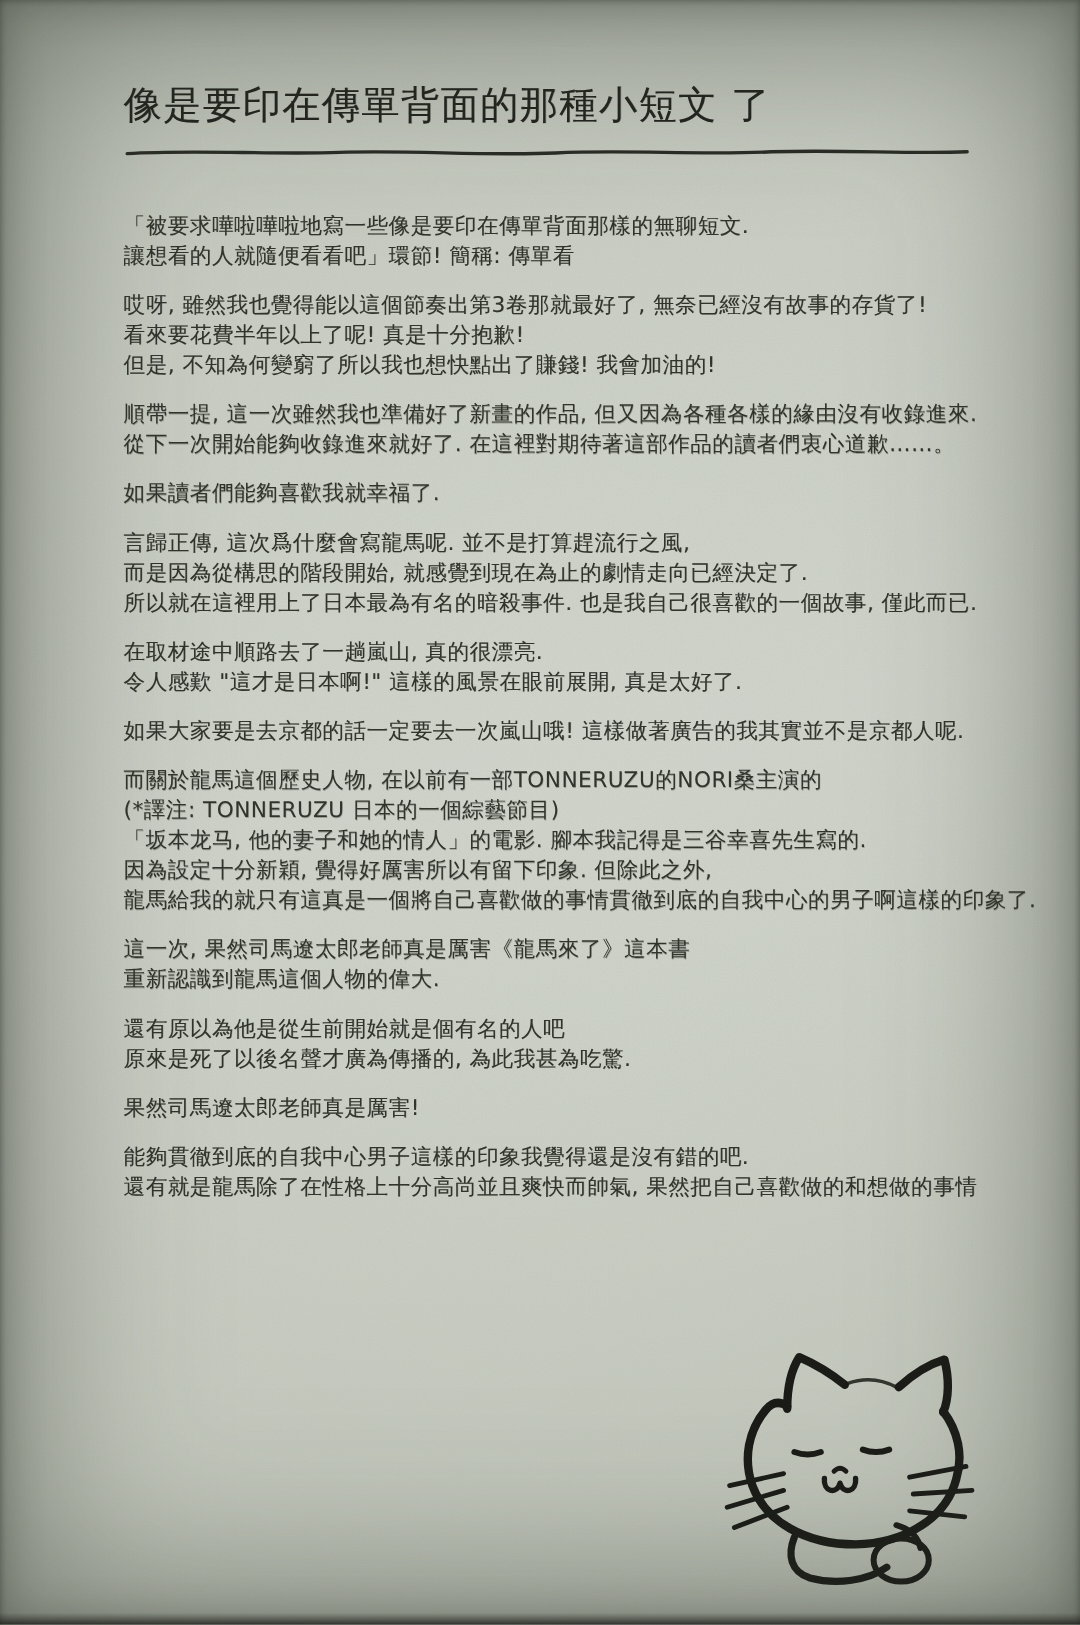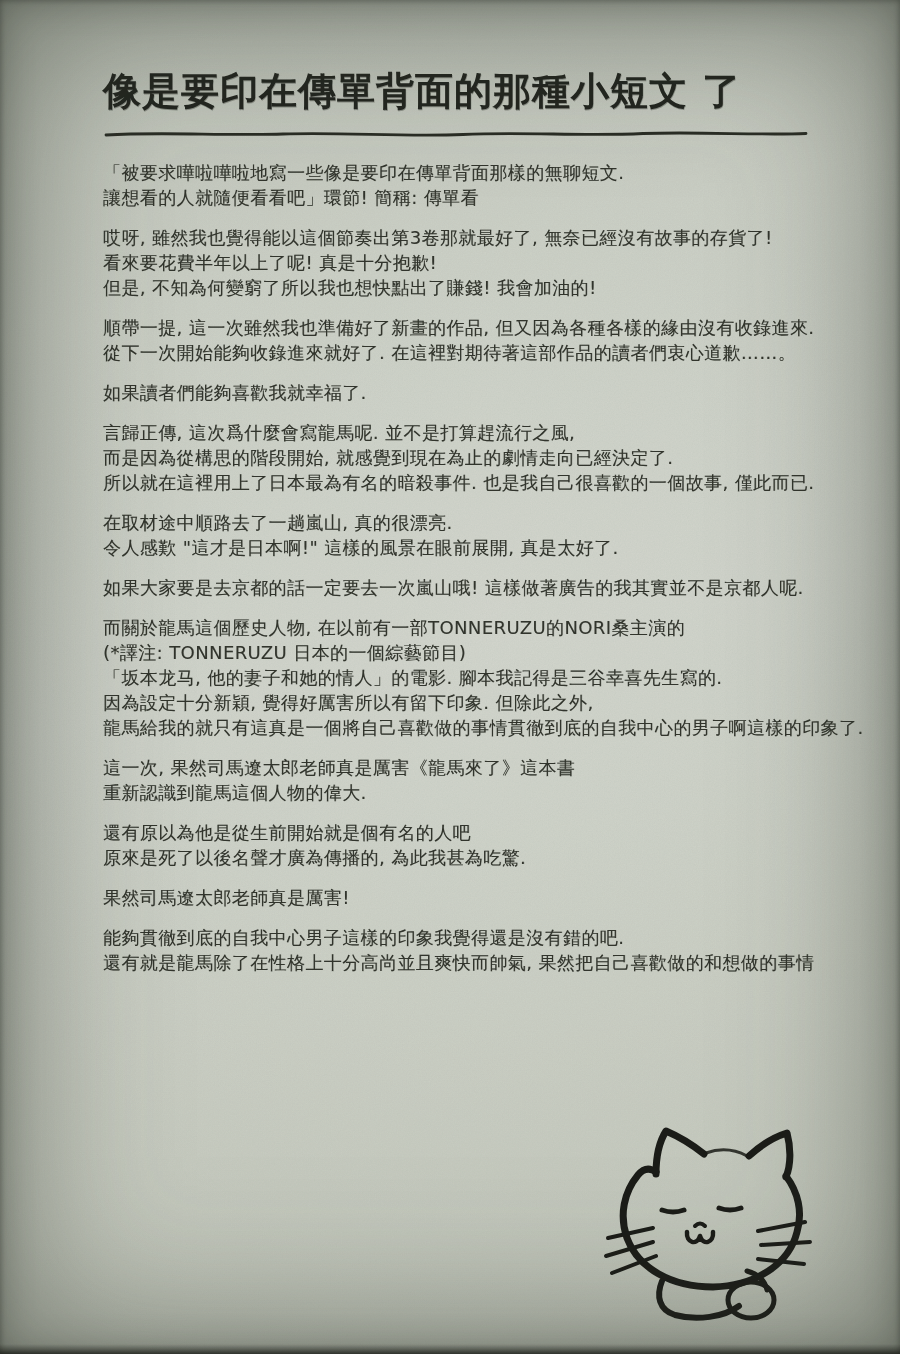--- a/index.html
+++ b/index.html
@@ -31,33 +31,33 @@
       inset 0 0 6px rgba(12,14,10,0.45);
   }
   .edge-bottom {
     position: absolute; left: 0; right: 0; bottom: 0; height: 10px;
     background: linear-gradient(rgba(10,12,8,0), rgba(10,12,8,0.6));
     pointer-events: none;
   }
   .header { position: absolute; left: 103px; top: 66px; width: 740px; }
   .title {
     margin: 0;
-    font-size: 38px;
-    font-weight: bold;
+    font-size: 32px;
+    font-weight: normal;
     letter-spacing: 1px;
     color: #22251f;
     text-shadow: 0.5px 0.5px 0 rgba(34,37,31,0.35);
     white-space: nowrap;
   }
   .underline-svg { display: block; margin-top: 12px; }
   .body-text {
     position: absolute; left: 103px; top: 160px; width: 790px;
     color: #31342c;
   }
-  .para { margin: 0 0 15px 0; }
+  .para { margin: 16px 0 15px 0; }
   .line {
     font-size: 18px;
     line-height: 25px;
     letter-spacing: 0.4px;
     white-space: nowrap;
     text-shadow: 0.4px 0.4px 0 rgba(40,44,36,0.30);
   }
   .cat-wrap {
     position: absolute; left: 598px; top: 1118px;
     width: 240px; height: 210px;

